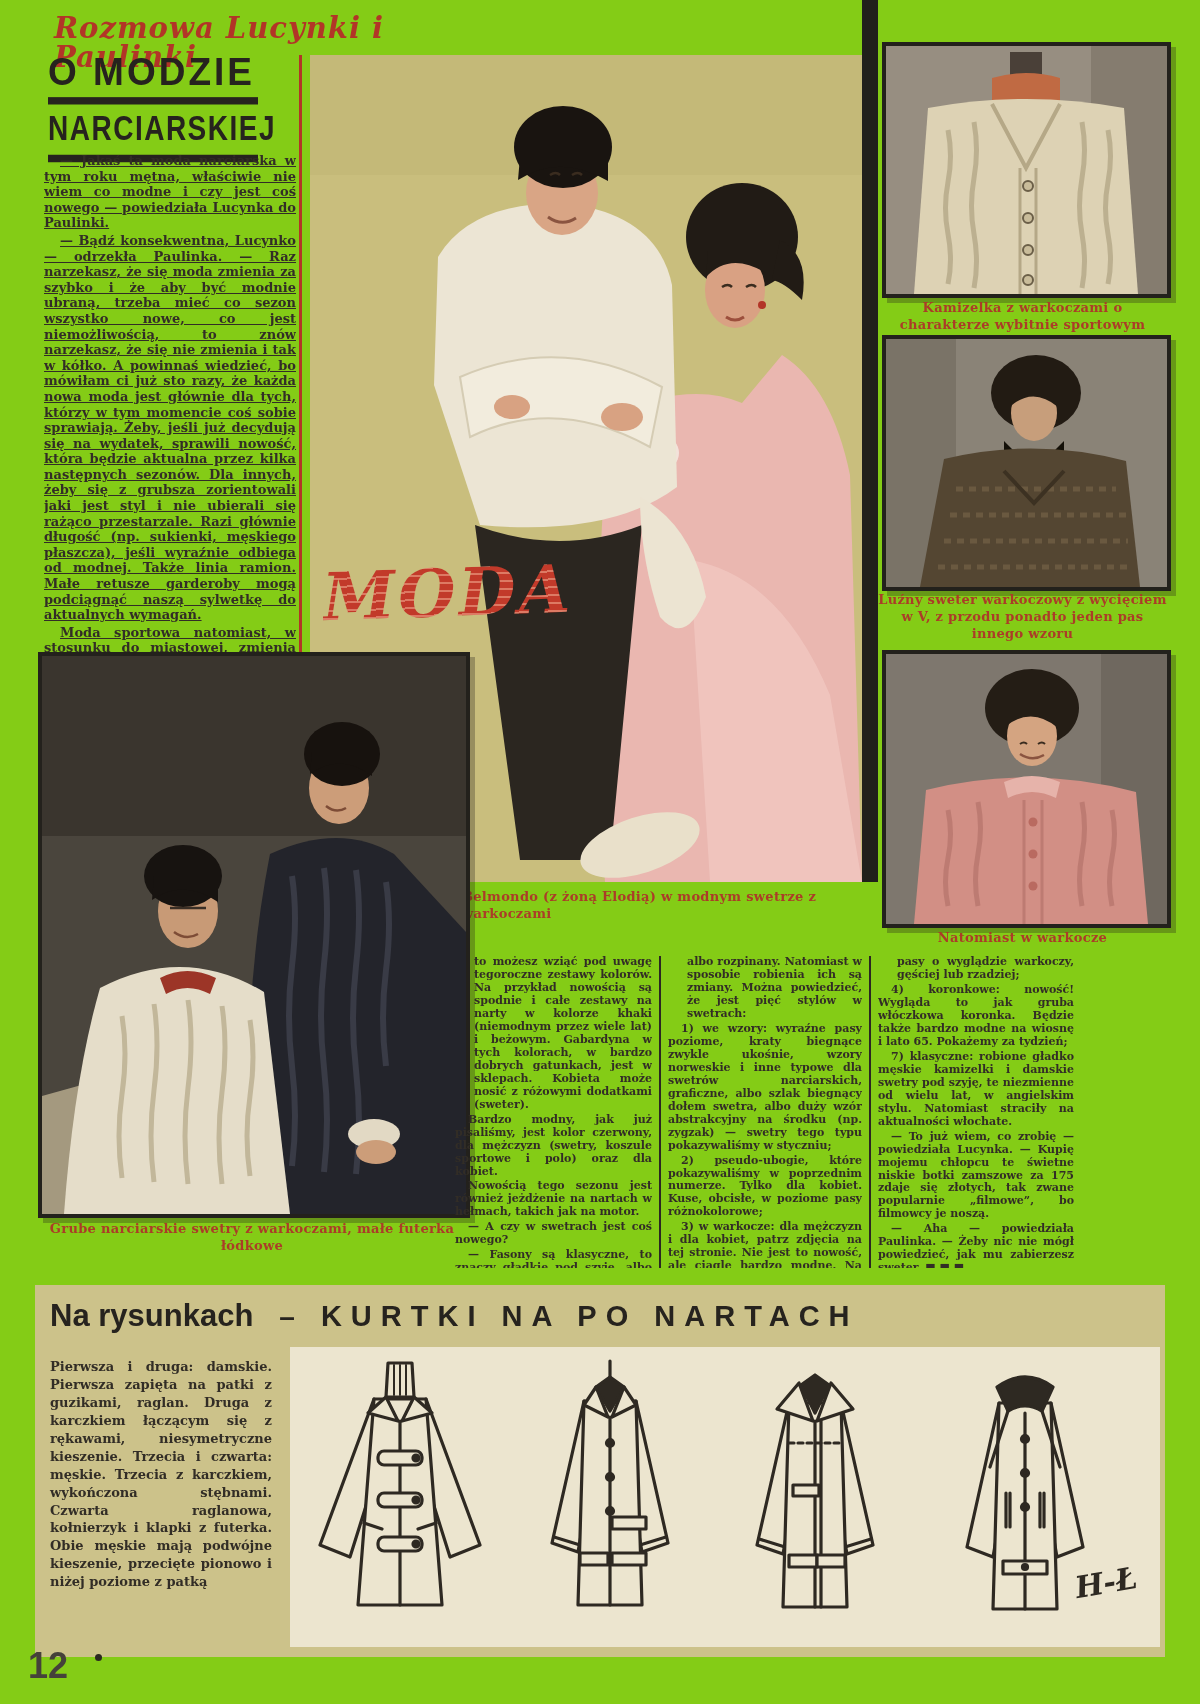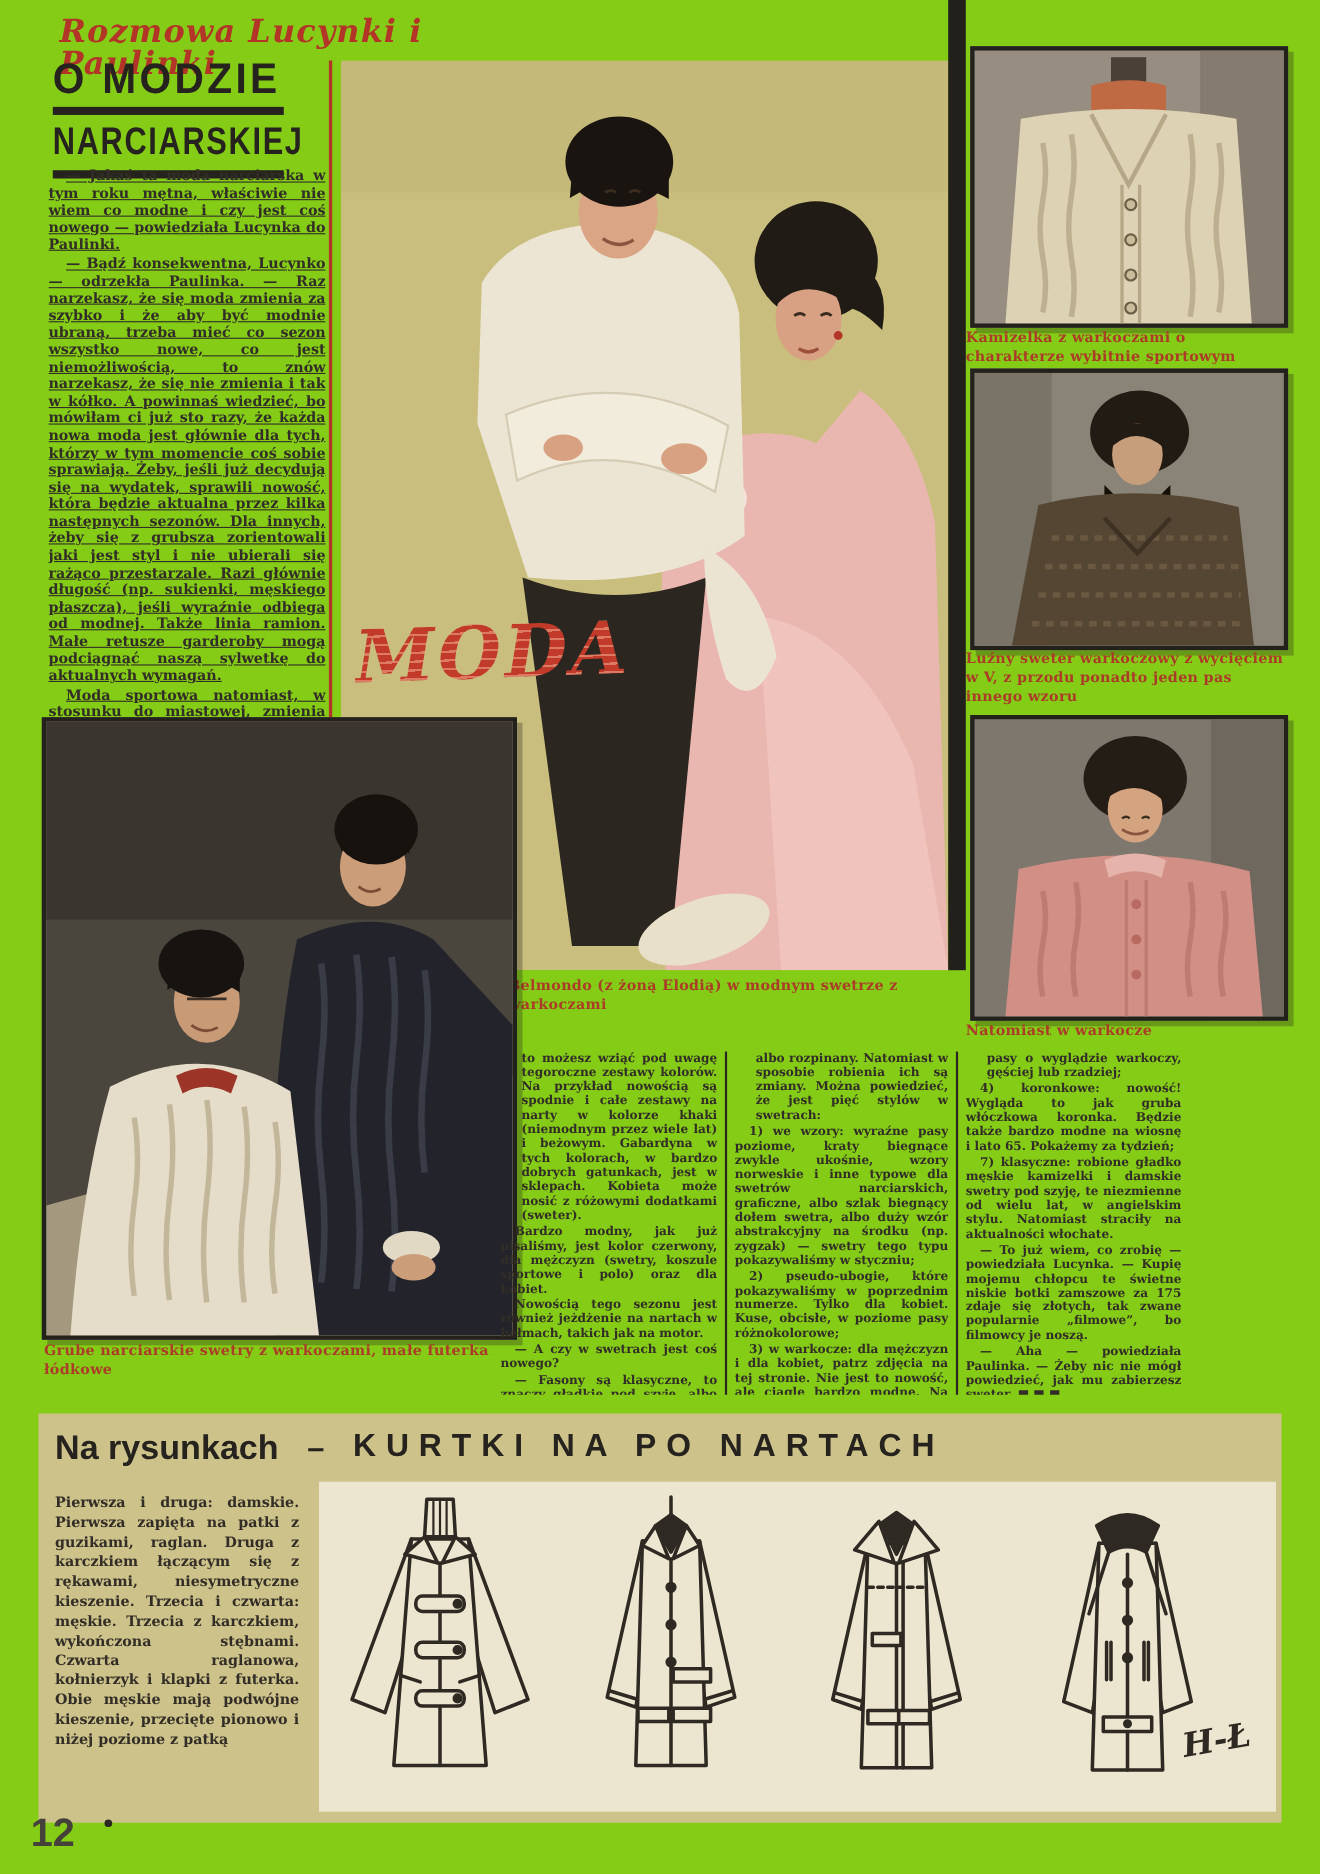--- a/index.html
+++ b/index.html
@@ -39,21 +39,21 @@
   .black-bar{left:862px;top:0;width:16px;height:882px;background:#21201b;}
   .moda-overlay{
     left:322px;top:560px;
     font:800 italic 66px/1 "DejaVu Serif", serif;letter-spacing:3px;
     background:repeating-linear-gradient(180deg,#c23a2a 0 6px,#dd7a64 6px 8px);
     -webkit-background-clip:text;background-clip:text;color:transparent;
     transform:rotate(-2deg);
   }
   .photo-caption{
     font:700 13px/1.3 "DejaVu Serif", serif;color:#ab3c28;
-    letter-spacing:.3px;
+    text-align:center;letter-spacing:.3px;
   }
   .main-caption{left:450px;top:889px;width:420px;text-align:left;padding-left:12px;}
   .left-photo{left:38px;top:652px;width:424px;height:558px;}
   .left-caption{left:40px;top:1221px;width:424px;}
   .rp{left:882px;width:281px;}
   .rp1{top:42px;height:248px;}
   .rp1c{left:878px;top:300px;width:289px;}
   .rp2{top:335px;height:248px;}
   .rp2c{left:878px;top:592px;width:289px;}
   .rp3{top:650px;height:270px;}
@@ -66,21 +66,21 @@
   .article-col p{margin:0 0 2px 0;text-indent:13px;}
   .article-col p:first-child{text-indent:0;margin-left:19px;}
   .col1{left:455px;width:197px;}
   .col2{left:668px;width:194px;}
   .col3{left:878px;width:196px;}
   .col-rule{top:956px;width:2px;height:312px;background:#2b2722;}
   .rule-a{left:659px;}
   .rule-b{left:869px;}
   
   .bottom-band{left:35px;top:1285px;width:1130px;height:372px;background:#ccc28a;}
-  .bottom-heading{left:50px;top:1300px;display:flex;align-items:center;gap:26px;}
+  .bottom-heading{left:50px;top:1300px;display:flex;align-items:flex-end;gap:26px;}
   .bh-label{font:700 31px/1 "Liberation Sans", sans-serif;color:#26231e;}
   .bh-dash{font:700 28px/1 "Liberation Sans", sans-serif;color:#26231e;}
   .bh-title{font:800 29px/1 "Liberation Sans", sans-serif;letter-spacing:9px;color:#26231e;}
   .bottom-desc{
     left:50px;top:1358px;width:222px;
     font:700 13px/1.38 "DejaVu Serif", serif;color:#322d26;text-align:justify;
   }
   .drawing-panel{left:290px;top:1347px;width:870px;height:300px;background:#ece5cf;}
   .signature{
     left:1075px;top:1568px;

